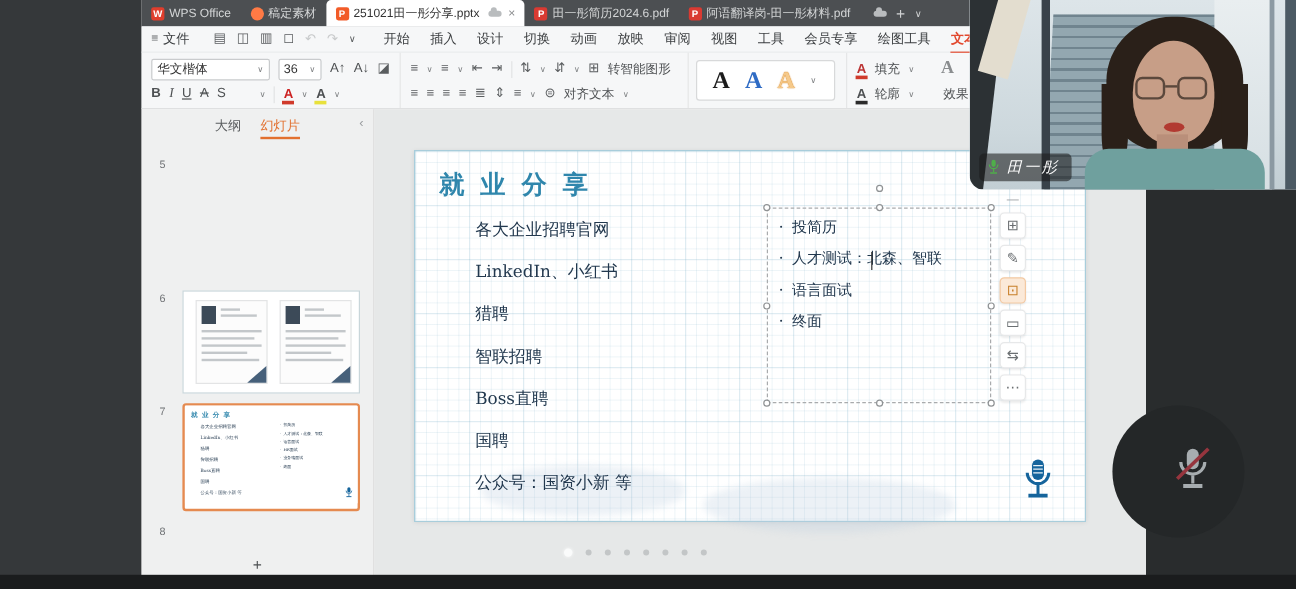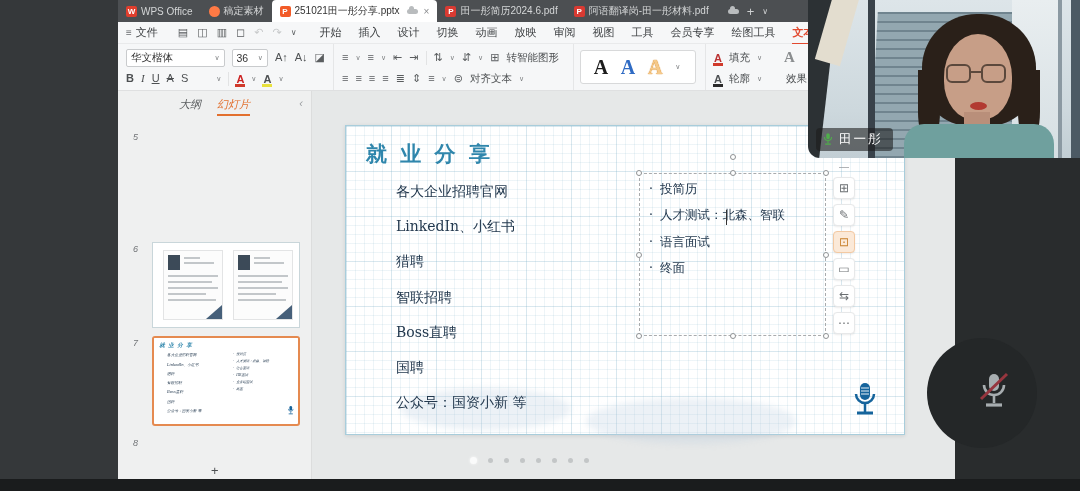--- a/index.html
+++ b/index.html
@@ -74,21 +74,21 @@
   .vsep { width:1px; height:14px; background:#e2e3e4; }
   #wordart-box { margin:6px 6px; width:116px; height:34px; background:#fff; border:1px solid #d8d9da; border-radius:3px; display:flex; align-items:center; justify-content:space-evenly; }
   .wa { font-size:20px; font-weight:bold; font-family:"Liberation Serif",serif; line-height:1; }
   .wa1 { color:#1c1c1c; }
   .wa2 { color:#2f6bc4; }
   .wa3 { color:#f5c98a; text-shadow:0 0 1px #d98b2b,0 0 1px #d98b2b; }
   #wordart-box .rcaret { margin-right:2px; }
 
   
   #win-body { left:0; top:91px; width:840px; height:389px; display:flex; }
-  #sidebar { width:194px; height:100%; background:#eff0f0; border-right:1px solid #dcdddd; position:relative;font-style:italic; }
+  #sidebar { width:194px; height:100%; background:#eff0f0; border-right:1px solid #dcdddd; position:relative; }
   #sidebar-tabs { position:absolute; left:0; top:0; width:100%; height:27px; display:flex; align-items:center; justify-content:center; gap:16px; font-size:11px; color:#5a5d5f; }
   .s-tab { position:relative; }
   .s-tab.active { color:#e2702f; }
   .s-tab.active::after { content:""; position:absolute; left:0; right:0; bottom:-4px; height:2px; background:#e2702f; }
   #sidebar-collapse { position:absolute; right:8px; top:6px; font-size:11px; color:#9a9da0; }
   .thumb-num { position:absolute; left:6px; width:14px; text-align:right; font-size:9px; color:#707376; }
   .thumb { position:absolute; left:34px; width:148px; background:#fff; border:1px solid #c9d6da; overflow:hidden; }
   .gridbg { background-image:linear-gradient(rgba(130,180,205,.18) 1px, transparent 1px),linear-gradient(90deg, rgba(130,180,205,.18) 1px, transparent 1px); background-size:8px 8px; }
   .badge { position:absolute; left:50%; transform:translateX(-50%); border-radius:50%; background:#f7d464; box-shadow:0 0 0 4px rgba(247,212,100,.35); color:#7a8a45; font-weight:bold; display:flex; align-items:center; justify-content:center; }
   .b5 { top:16px; width:24px; height:24px; font-size:11px; }
@@ -156,21 +156,21 @@
   .hair { position:absolute; left:16px; top:14px; width:114px; height:112px; background:#2a2019; border-radius:48% 48% 42% 42%; }
   .hair-l { position:absolute; left:12px; top:70px; width:22px; height:70px; background:#2a2019; border-radius:0 0 40% 40%; }
   .hair-r { position:absolute; left:112px; top:70px; width:22px; height:70px; background:#2a2019; border-radius:0 0 40% 40%; }
   .face { position:absolute; left:38px; top:34px; width:68px; height:86px; background:#c79e87; border-radius:50% 50% 45% 45%; }
   .lens { position:absolute; top:30px; width:25px; height:19px; border:2px solid rgba(45,35,28,.7); border-radius:6px; }
   .lens.l { left:2px; } .lens.r { left:37px; }
   .bridge { position:absolute; left:27px; top:37px; width:10px; height:2px; background:rgba(45,35,28,.7); }
   .lips { position:absolute; left:26px; top:68px; width:17px; height:8px; background:#b23a31; border-radius:50%; }
   .neck { position:absolute; left:58px; top:112px; width:26px; height:20px; background:#b98f7a; }
   .body-shape { position:absolute; left:-2px; top:124px; width:150px; height:40px; background:#6fa09e; border-radius:20px 20px 0 0; }
-  #wc-name { position:absolute; left:8px; bottom:7px; background:rgba(28,28,28,.58); border-radius:4px; display:flex; align-items:center; gap:5px; padding:3px 10px 3px 6px; }
+  #wc-name { position:absolute; left:8px; bottom:7px; background:rgba(28,28,28,.58); border-radius:4px; display:flex; align-items:center; gap:5px; padding:3px 10px 3px 6px;font-style:italic; }
   #wc-name span { color:#fff; font-size:12.5px; letter-spacing:2px; }
 </style>
 </head>
 <body>
 
 <div class="abs" id="left-strip"></div>
 
 <div class="abs" id="wps-window">
 
   <div class="abs" id="tabbar">

